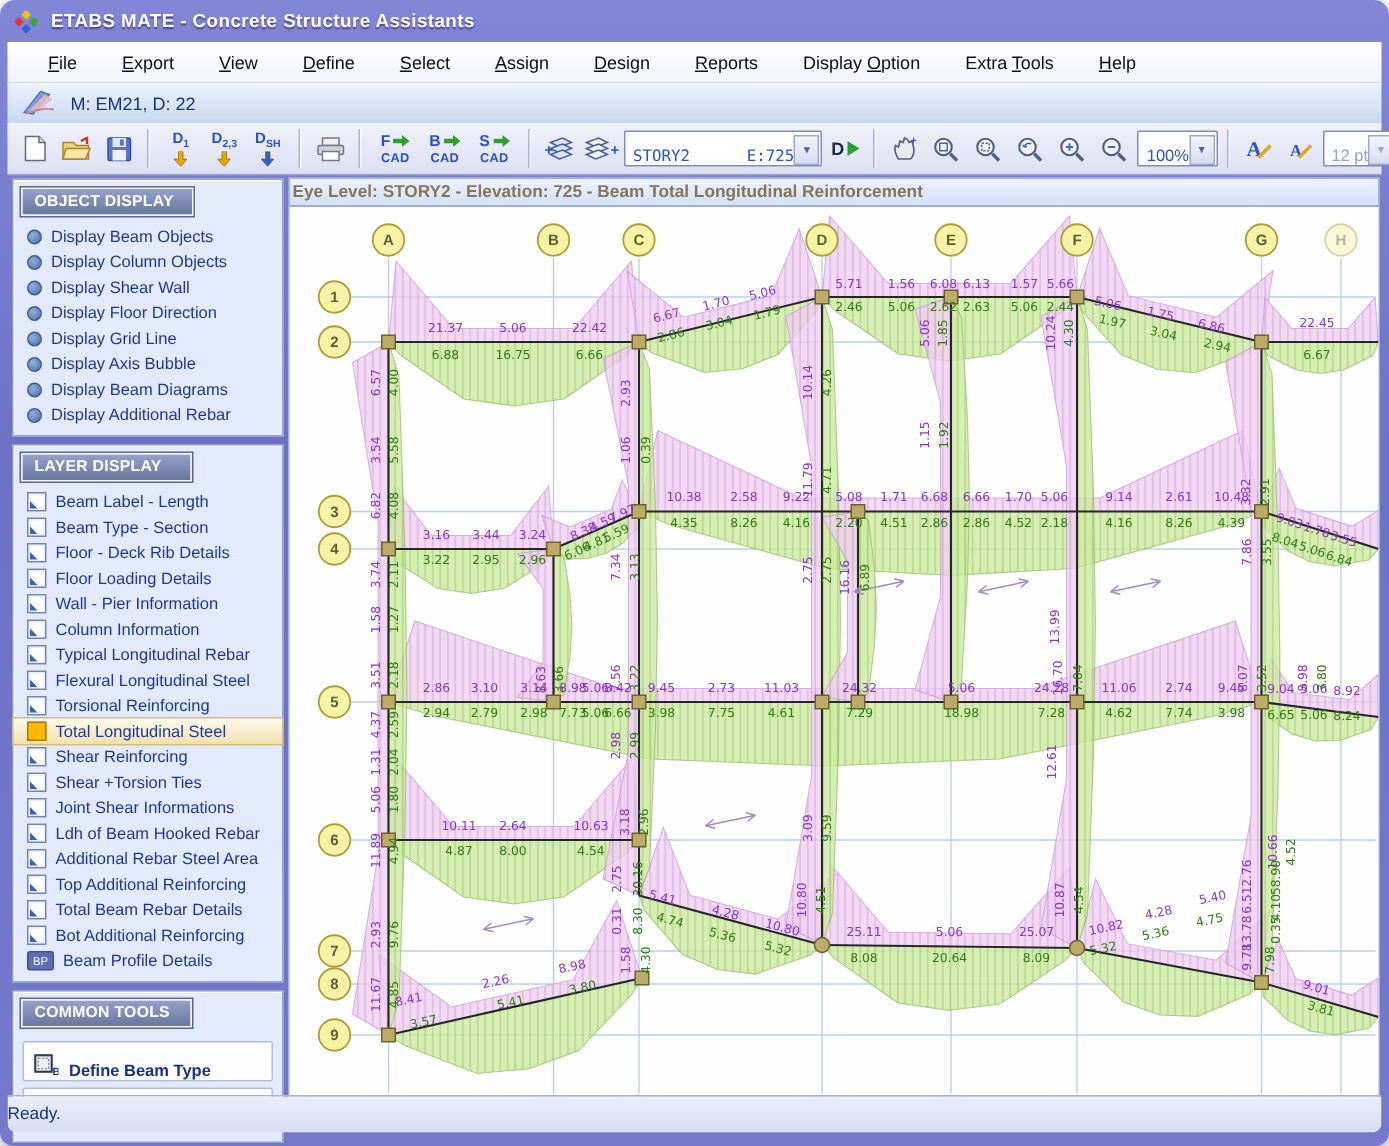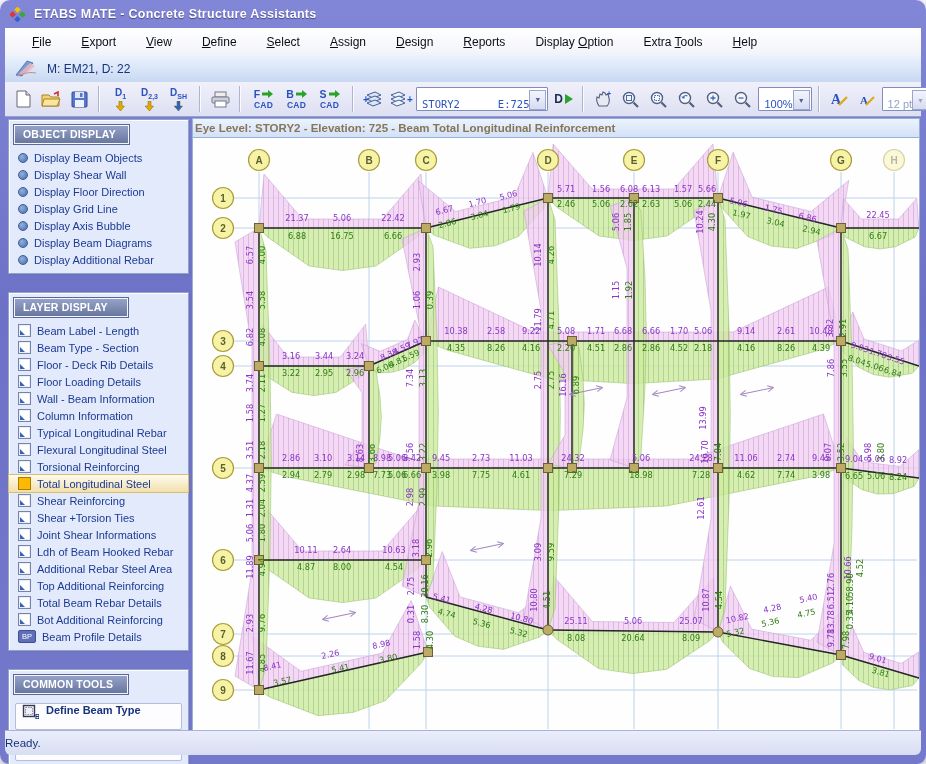--- a/index.html
+++ b/index.html
@@ -38,40 +38,40 @@
     font-size:11px;color:#2a52c0;padding-left:5px;border-radius:1px}
   .combo .cw{white-space:pre}
   .combo-arrow{width:15px;height:18px;margin-left:auto;background:linear-gradient(#f4f6fc,#d7dbf0);
     border:1px solid #9aa6cc;display:flex;align-items:center;justify-content:center;
     font-size:7px;color:#51639a;margin-right:1px}
   .story-combo{width:142px;font-family:"DejaVu Sans Mono",monospace;font-size:10.5px}
   .zoom-combo{width:64px}
   .font-combo{width:58px;color:#93a2c8}
   
   .sidebar{position:absolute;left:8px;top:119px;width:181px;bottom:34px}
-  .panel{border:1px solid #93a2cc;background:#e2eafb;margin-bottom:18px;padding:3px 0 5px;
+  .panel{border:1px solid #93a2cc;background:#e2eafb;margin-bottom:5px;padding:3px 0 5px;
     box-shadow:inset 1px 1px 0 #ffffff,1px 1px 2px rgba(90,100,150,.25)}
   .phead{display:inline-block;background:linear-gradient(#95a1c8,#68779f);color:#fff;
     font-size:10.5px;font-weight:bold;padding:2px 12px 3px 8px;border:1px solid #f4f6fc;
     outline:1px solid #5a6896;margin:2px 0 5px 5px;min-width:92px;letter-spacing:.2px}
   .pi{display:flex;align-items:center;gap:6px;padding:1px 2px 1px 9px;font-size:11px;
     color:#1c3a94;height:15px}
   .pi.sel{background:linear-gradient(#fdfbee,#f2e0ac);outline:1px solid #d6be72}
   .dot{width:8px;height:8px;border-radius:50%;flex:0 0 8px;
     background:radial-gradient(circle at 35% 35%,#90b1de,#496ca9);border:1px solid #3c5c94}
   .lbox{width:11px;height:11px;flex:0 0 11px;background:#fff;border:1px solid #7585aa;
     position:relative;box-shadow:inset 0 0 0 1px #eaeef8}
   .lbox::after{content:"";position:absolute;left:1px;bottom:1px;width:0;height:0;
     border-left:5px solid #3a62b8;border-top:5px solid transparent}
   .lbox.selbox{background:#ffb902;border-color:#a97d00;box-shadow:none}
   .lbox.selbox::after{display:none}
   .bpico{width:16px;height:11px;flex:0 0 16px;background:#5e6fb8;border:1px solid #3e4f98;
     border-radius:2px;color:#fff;font-size:7.5px;font-weight:normal;display:flex;
     align-items:center;justify-content:center}
-  .tool-row{display:flex;align-items:flex-start;gap:7px;background:#fdfdff;border:1px solid #b2bedc;
+  .tool-row{display:flex;align-items:flex-end;gap:7px;background:#fdfdff;border:1px solid #b2bedc;
     border-radius:2px;margin:4px 6px;height:25px;padding-left:6px;font-size:11px;
     color:#17327e;font-weight:bold}
   
   .chead{position:absolute;left:192px;right:6px;top:118px;height:20px;
     background:linear-gradient(#ebf3fe,#d3e1f6);border:1px solid #9ab0d4;
     font-size:11.5px;font-weight:bold;color:#87755a;display:flex;align-items:center;
     padding-left:2px;box-sizing:border-box}
   .cbody{position:absolute;left:192px;right:6px;top:138px;bottom:33px;background:#fefeff;
     border:1px solid #9ab0d4;border-top:none;overflow:hidden;box-sizing:border-box}
   
@@ -302,20 +302,24 @@
   <div class="sidebar">
     <div class="panel">
       <span class="phead">OBJECT DISPLAY</span>
       <div id="objlist">
           <div class="pi">
      <span class="dot"></span>
      <span>Display Beam Objects</span>
           </div>
           <div class="pi">
      <span class="dot"></span>
+     <span>Display Column Objects</span>
+          </div>
+          <div class="pi">
+     <span class="dot"></span>
      <span>Display Shear Wall</span>
           </div>
           <div class="pi">
      <span class="dot"></span>
      <span>Display Floor Direction</span>
           </div>
           <div class="pi">
      <span class="dot"></span>
      <span>Display Grid Line</span>
           </div>
@@ -347,21 +351,21 @@
           <div class="pi">
             <span class="lbox"></span>
      <span>Floor - Deck Rib Details</span>
           </div>
           <div class="pi">
             <span class="lbox"></span>
      <span>Floor Loading Details</span>
           </div>
           <div class="pi">
             <span class="lbox"></span>
-     <span>Wall - Beam Information</span>
+     <span>Wall - Pier Information</span>
           </div>
           <div class="pi">
             <span class="lbox"></span>
      <span>Column Information</span>
           </div>
           <div class="pi">
             <span class="lbox"></span>
      <span>Typical Longitudinal Rebar</span>
           </div>
           <div class="pi">

